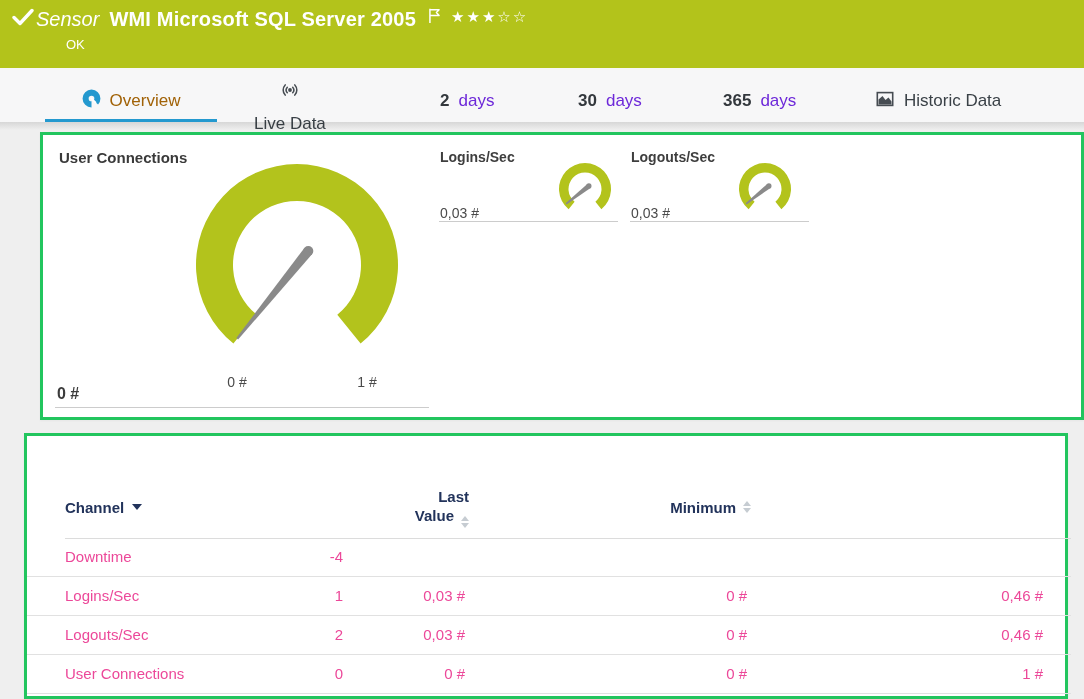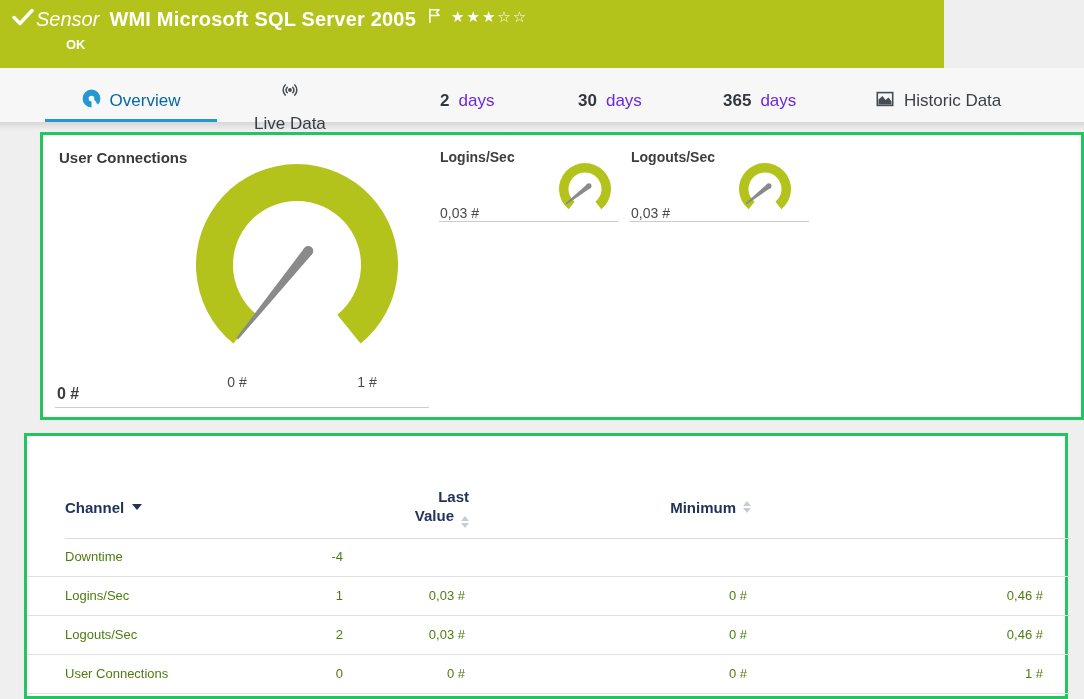--- a/index.html
+++ b/index.html
@@ -5,49 +5,49 @@
   * { margin:0; padding:0; box-sizing:border-box; }
   html,body { width:1084px; height:699px; overflow:hidden; }
   body {
     position:relative;
     background:#efefef;
     font-family:"Liberation Sans", sans-serif;
     -webkit-font-smoothing:antialiased;
   }
   
   .topbar {
-    position:absolute; left:0; top:0; width:944px; height:68px;
+    position:absolute; left:0; top:0; width:1084px; height:68px;
     background:#b3c31b; color:#fff;
   }
   .topbar-row {
     position:absolute; left:36px; top:4px; height:30px;
     display:flex; align-items:center; gap:10px; white-space:nowrap;
   }
   .check-icon { position:absolute; left:12px; top:8px; }
   .sensor-kind { font-style:italic; font-size:20px; }
   .sensor-title { font-weight:bold; font-size:20px; letter-spacing:.2px; }
   .flag-icon { margin-left:2px; margin-top:-4px; }
   .star-rating { font-size:15px; letter-spacing:2px; margin-top:-4px; cursor:pointer; }
-  .status-ok { position:absolute; left:66px; top:37px; font-size:13px; font-weight:bold; }
+  .status-ok { position:absolute; left:66px; top:37px; font-size:13px; font-weight:normal; }
 
   
   .tabbar {
     position:absolute; left:0; top:68px; width:1084px; height:54px;
     background:#f7f7f8;
   }
   .tab-shadow {
     position:absolute; left:0; top:122px; width:1084px; height:8px;
     background:linear-gradient(to bottom, rgba(0,0,0,.10), rgba(0,0,0,0));
   }
   .tab {
     position:absolute; top:0; height:54px;
     display:flex; align-items:center; gap:9px;
     padding-top:12px; font-size:17px; color:#3a4147; cursor:pointer;
   }
-  .tab-overview { left:45px; width:172px; justify-content:center; color:#0369a1; }
+  .tab-overview { left:45px; width:172px; justify-content:center; color:#a16207; }
   .tab-overview .active-underline {
     position:absolute; left:0; bottom:0; width:172px; height:3px; background:#2499cf;
   }
   .tab-live { left:254px;flex-direction:column; }
   .tab-2d   { left:440px; }
   .tab-30d  { left:578px; }
   .tab-365d { left:723px;align-items:center; }
   .tab-hist { left:875px; }
   .tab .num { font-weight:bold; color:#33383d; }
   .tab .days { color:#6d28d9; }
@@ -88,21 +88,21 @@
   .th-channel { left:38px; }
   .th-id   { left:216px; width:100px; }
   .th-last { left:330px; width:112px; }
   .th-min  { left:560px; width:164px; }
   .th-max  { left:856px; width:164px; }
   .two-line { line-height:19px; }
   .head-sep { left:38px; top:102px; width:1006px; border-color:#dcdcdc; }
 
   .rows { position:absolute; left:0; top:102px; width:1044px; }
   .trow { position:relative; height:39px; border-bottom:1px solid #e1e1e1; cursor:pointer; }
-  .td { position:absolute; top:0; height:37px; display:flex; align-items:center; font-size:13px; color:#4d7c0f; }
+  .td { position:absolute; top:0; height:37px; display:flex; align-items:center; font-size:15px; color:#ec4899; }
   .td-right { justify-content:flex-end; }
   .td-channel { left:38px; }
   .td-id   { left:216px; width:100px; }
   .td-last { left:330px; width:108px; }
   .td-min  { left:560px; width:160px; }
   .td-max  { left:856px; width:160px; }
 
   
   .sort { display:inline-flex; flex-direction:column; margin-left:7px; gap:2px; }
   .sort i { display:block; width:0; height:0; border-left:4px solid transparent; border-right:4px solid transparent; }

